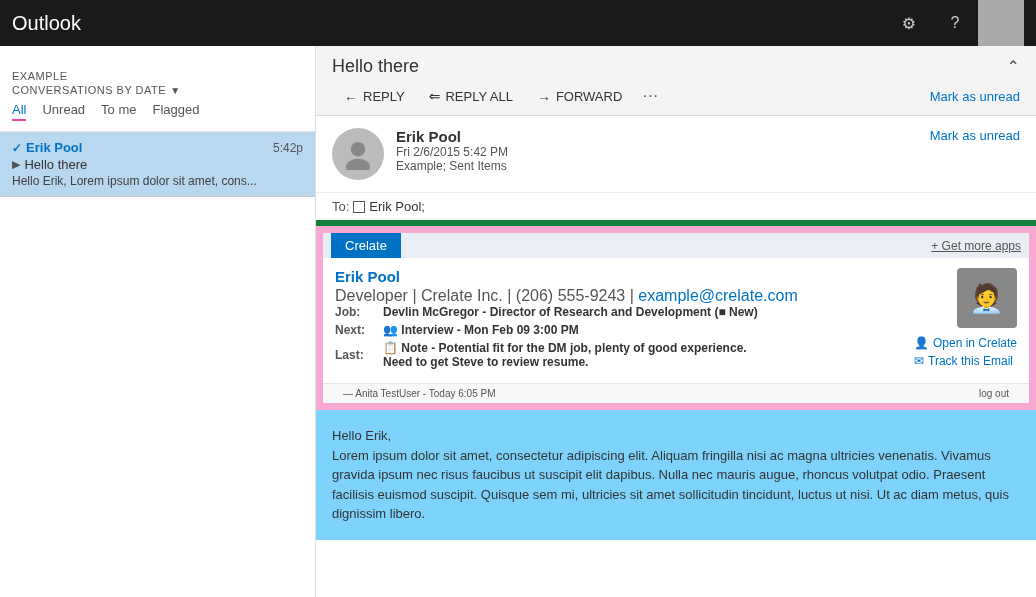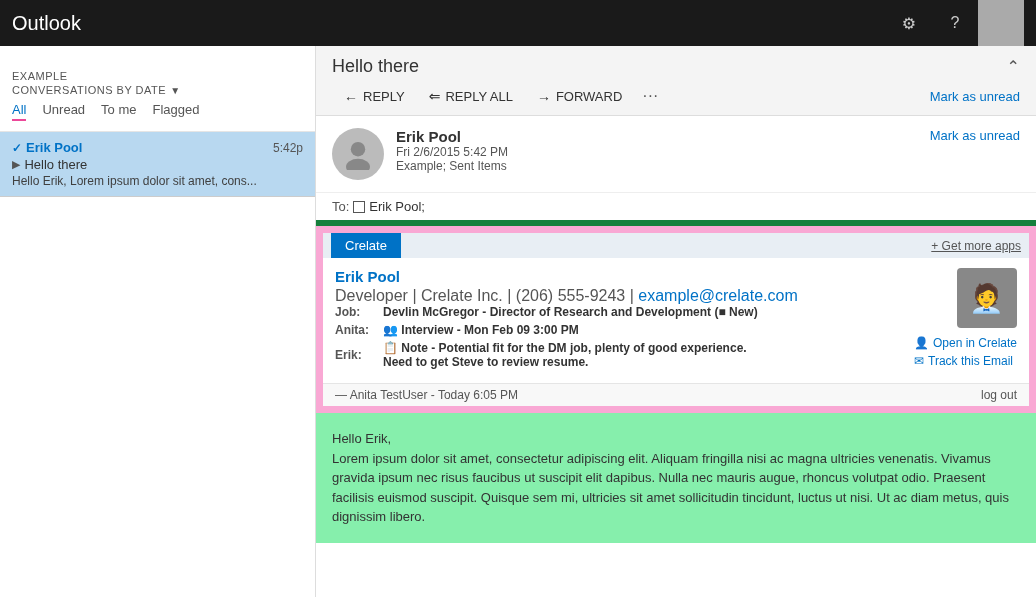--- a/index.html
+++ b/index.html
@@ -364,35 +364,35 @@
       cursor: pointer;
       display: flex;
       align-items: center;
       gap: 4px;
       white-space: nowrap;
     }
     .crelate-footer {
       display: flex;
       justify-content: space-between;
       align-items: center;
-      padding: 4px 12px;
+      padding: 4px 20px;
       background: #f8f8f8;
       border-top: 1px solid #e5e5e5;
-      font-size: 12px;
+      font-size: 10px;
       color: #555;
     }
     .logout-link {
       color: #555;
       cursor: pointer;
     }
 
     
     .email-text-content {
       padding: 16px 16px;
-      background: #86efac;
+      background: #7dd3fc;
       font-size: 13px;
       color: #333;
       line-height: 1.5;
     }
   </style>
 </head>
 <body>
 
 <div class="top-bar">
   <span class="top-bar-title">Outlook</span>
@@ -496,28 +496,28 @@
             <div class="crelate-contact-name">Erik Pool</div>
             <div class="crelate-contact-meta">
               <span>Developer | Crelate Inc. | (206) 555-9243 | </span><a>example@crelate.com</a>
             </div>
             <div class="crelate-fields">
               <div class="crelate-field-row">
                 <span class="field-label">Job:</span>
                 <span class="field-value">Devlin McGregor - Director of Research and Development (■ New)</span>
               </div>
               <div class="crelate-field-row">
-                <span class="field-label">Anita:</span>
+                <span class="field-label">Next:</span>
                 <span class="field-value">
                   <span>👥</span>
                   <span>Interview - Mon Feb 09 3:00 PM</span>
                 </span>
               </div>
               <div class="crelate-field-row">
-                <span class="field-label">Erik:</span>
+                <span class="field-label">Last:</span>
                 <span class="field-value">
                   <span>📋</span>
                   Note - Potential fit for the DM job, plenty of good experience.<br>Need to get Steve to review resume.
                 </span>
               </div>
             </div>
           </div>
           <div style="display:flex; flex-direction:column; align-items:flex-end; gap:8px;">
             <div class="crelate-photo">🧑‍💼</div>
             <div class="crelate-actions">

